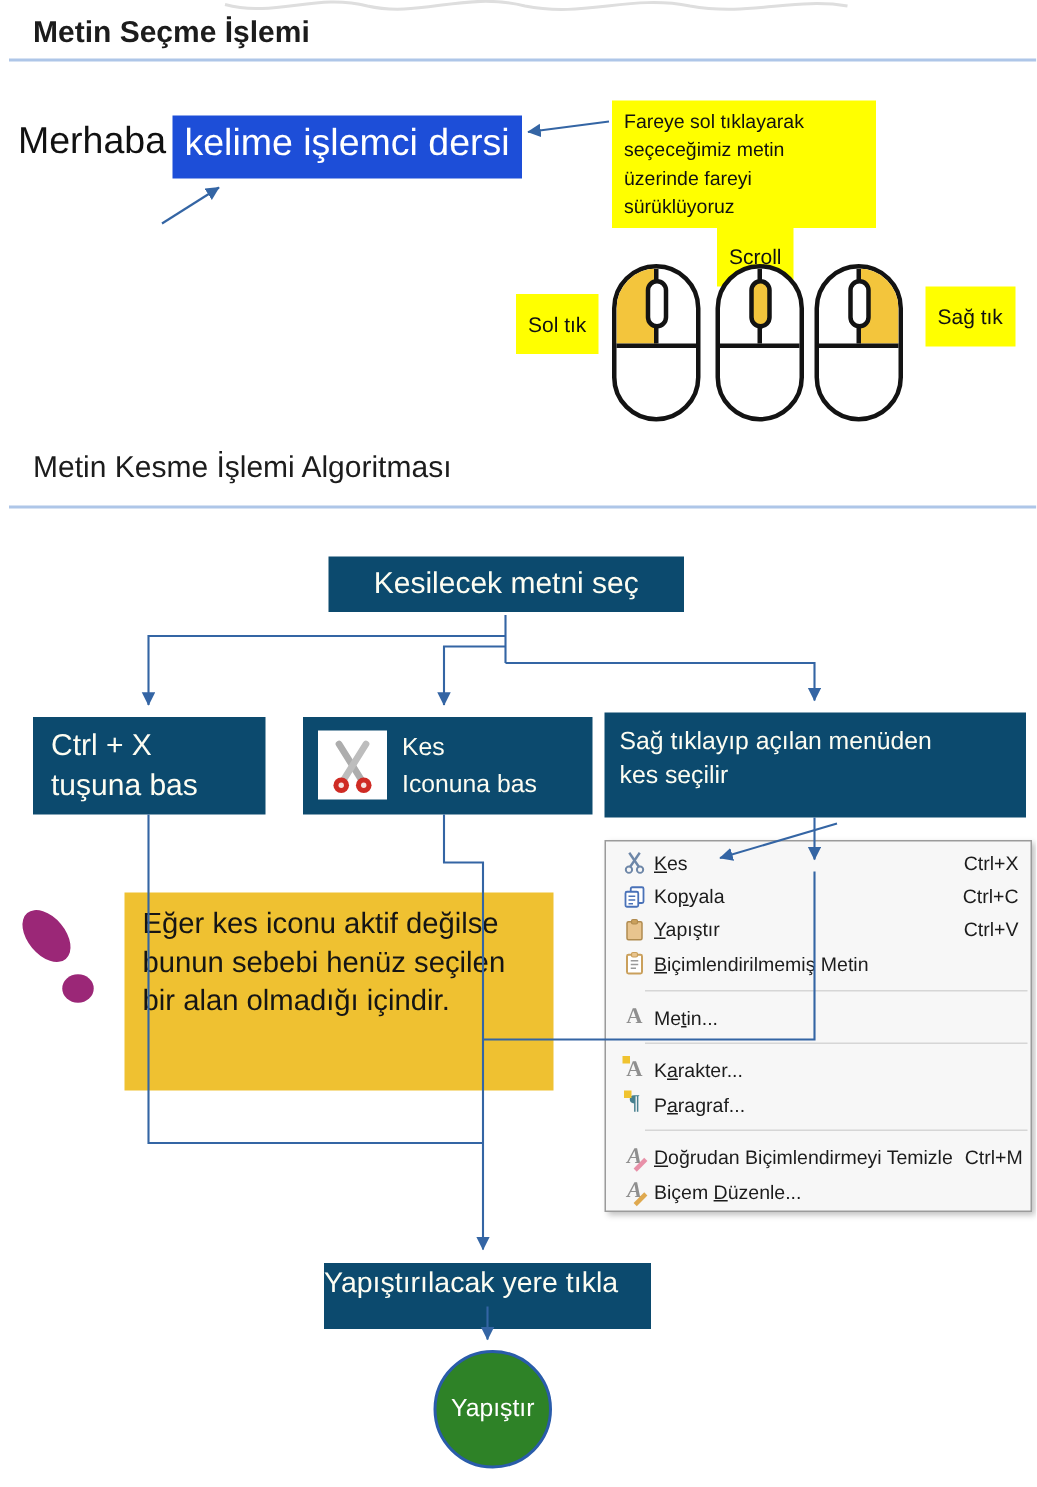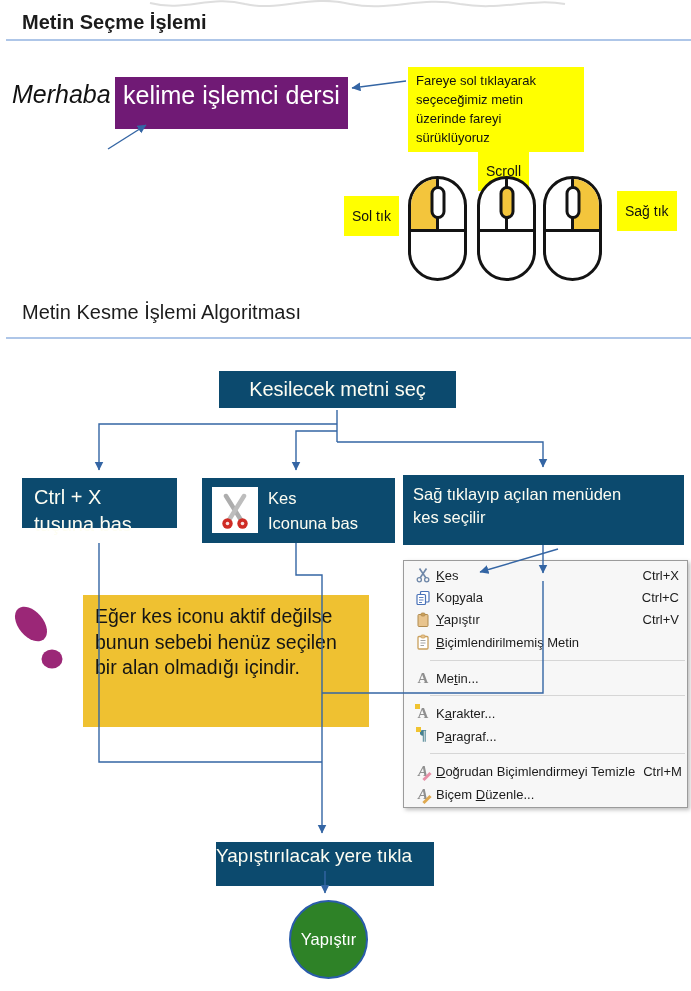--- a/index.html
+++ b/index.html
@@ -6,22 +6,22 @@
   #page{position:relative;width:691px;height:991px;background:#fff;overflow:hidden;
         font-family:"Liberation Sans",sans-serif;color:#1b1b1b;}
   .abs{position:absolute;}
 
   
   .h-title{font-size:20px;color:#1c1c1c;white-space:nowrap;}
   .rule{position:absolute;left:6px;right:0;height:2px;background:#aec6e8;}
 
   
   .intro-word{font-size:25px;color:#111;}
-  .sel-highlight{background:#701a75;color:#fff;font-size:25px;line-height:36px;
-                 height:52px;padding:0 8px;white-space:nowrap;}
+  .sel-highlight{background:#1d4ed8;color:#fff;font-size:25px;line-height:36px;
+                 height:42px;padding:0 8px;white-space:nowrap;}
 
   
   .ylabel{background:#ffff00;color:#111;}
   .callout-drag{left:408px;top:67px;width:176px;box-sizing:border-box;
                 padding:5px 8px;font-size:13px;line-height:1.45;}
   .callout-block{left:37px;top:147px;padding:3px 8px;font-size:13.5px;white-space:nowrap;}
   .callout-block .b{font-weight:bold;}
   .mlabel{padding:12px 8px;font-size:14px;white-space:nowrap;}
 
   
@@ -34,21 +34,21 @@
   .mouse .divider{position:absolute;top:50px;left:-3px;right:-3px;height:3px;background:#131313;}
   .mouse .wheel{position:absolute;top:7px;left:50%;transform:translateX(-50%);
                 width:15px;height:33px;box-sizing:border-box;border:3px solid #131313;
                 border-radius:9px;background:#fff;}
   .mouse.wheel-hot .wheel{background:#f3c53c;}
 
   
   .gbox{position:absolute;background:#0c4a6e;color:#fdfdf2;box-sizing:border-box;}
   .flow-start{left:219px;top:371px;width:237px;height:37px;font-size:20px;
               line-height:37px;text-align:center;}
-  .flow-key{left:22px;top:478px;width:155px;height:50px;font-size:20px;
+  .flow-key{left:22px;top:478px;width:155px;height:65px;font-size:20px;
             padding:6px 0 12px 12px;line-height:1.35;}
   .flow-icon{left:202px;top:478px;width:193px;height:65px;font-size:16.5px;}
   .flow-icon .iconwrap{position:absolute;left:10px;top:9px;width:46px;height:46px;background:#fff;}
   .flow-icon .txt{position:absolute;left:66px;top:8px;line-height:1.5;}
   .flow-menu{left:403px;top:475px;width:281px;height:70px;font-size:16.5px;
              padding:8px 10px;line-height:1.4;}
   .flow-paste{left:216px;top:842px;width:218px;height:44px;font-size:19px;
               line-height:28px;text-align:left;}
   .flow-end{left:289px;top:900px;width:79px;height:79px;border-radius:50%;
             background:#2e8227;border:2px solid #2a5caa;box-sizing:border-box;
@@ -81,21 +81,21 @@
   svg.overlay{position:absolute;left:0;top:0;z-index:6;pointer-events:none;}
 </style>
 </head>
 <body>
 
 <div id="page">
 
   <div class="abs h-title" style="left:22px;top:11px;font-weight:bold;">Metin Seçme İşlemi</div>
   <div class="rule" style="top:39px;"></div>
 
-  <span class="abs intro-word" style="left:12px;top:80px;font-style:italic;">Merhaba</span>
+  <span class="abs intro-word" style="left:12px;top:80px;">Merhaba</span>
   <span class="abs sel-highlight" style="left:115px;top:77px;">kelime işlemci dersi</span>
 
   <div class="abs ylabel callout-drag">Fareye sol tıklayarak seçeceğimiz metin üzerinde fareyi sürüklüyoruz</div>
 
   <span class="abs ylabel mlabel" style="left:344px;top:196px;">Sol tık</span>
   <span class="abs ylabel mlabel" style="left:478px;top:151px;">Scroll</span>
   <span class="abs ylabel mlabel" style="left:617px;top:191px;">Sağ tık</span>
 
   <div class="mouse" style="left:408px;">
     <div class="pad left"></div>

